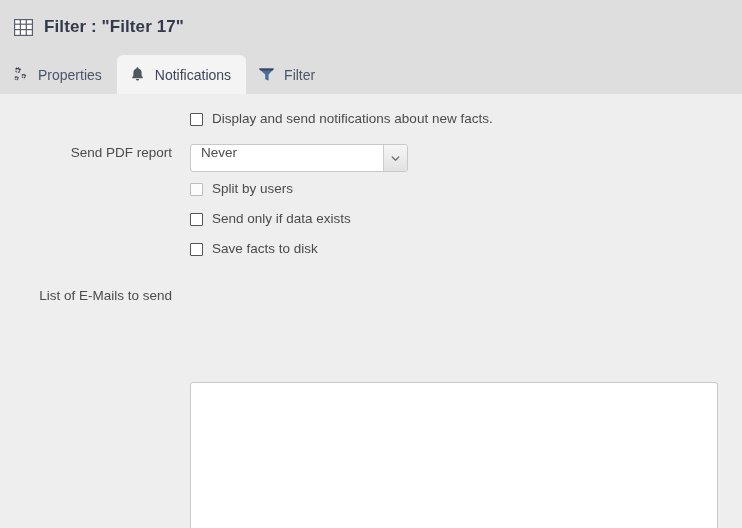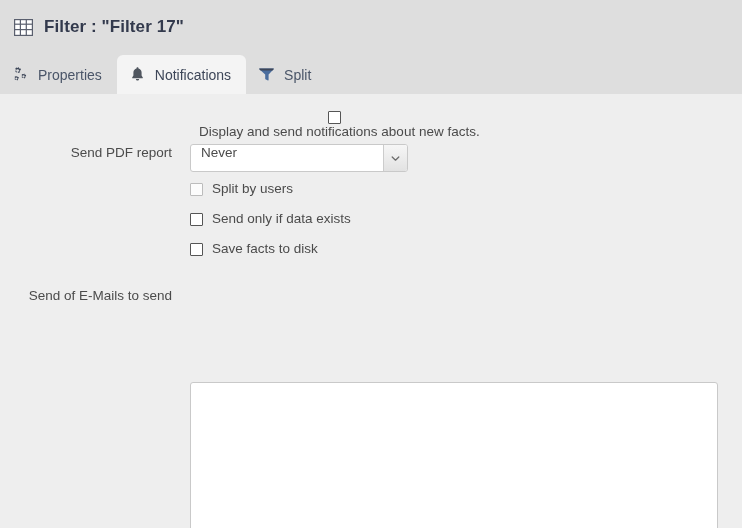--- a/index.html
+++ b/index.html
@@ -252,29 +252,29 @@
         <path d="M6.85 12.95c.12.95.88 1.65 1.65 1.65s1.53-.7 1.65-1.65z" fill="#50565f"></path>
       </svg>
       <span>Notifications</span>
     </div>
 
     <div class="tab">
       <svg class="tab-icon" viewBox="0 0 17 17">
         <path d="M1.8 2.4h13.4c.5 0 .74.6.39.95L10.6 8.5v5.6c0 .33-.35.55-.65.4l-2.5-1.25a.45.45 0 0 1-.25-.4V8.5L1.41 3.35c-.35-.35-.11-.95.39-.95z" fill="#4a6d9e"></path>
         <path d="M1.8 2.4h13.4c.5 0 .74.6.39.95l-1.1 1.1H2.51l-1.1-1.1c-.35-.35-.11-.95.39-.95z" fill="#3d4658"></path>
       </svg>
-      <span>Split</span>
+      <span>Filter</span>
     </div>
 
   </div>
 </div>
 
 <div class="content">
 
-  <div class="cb-row" style="left:190px; top:17px;flex-direction:column;">
+  <div class="cb-row" style="left:190px; top:17px;">
     <span class="cb-box"></span>
     <span class="cb-label">Display and send notifications about new facts.</span>
   </div>
 
   <div class="form-row" style="left:0; top:50px; width:740px;">
     <span class="field-label">Send PDF report</span>
     <span class="field-area">
       <span class="select-wrap">
         <span class="select-value">Never</span>
         <span class="select-btn">
@@ -295,21 +295,21 @@
     <span class="cb-box"></span>
     <span class="cb-label">Send only if data exists</span>
   </div>
 
   <div class="cb-row" style="left:190px; top:147px;">
     <span class="cb-box"></span>
     <span class="cb-label">Save facts to disk</span>
   </div>
 
   <div class="form-row" style="left:0; top:193px; width:742px;">
-    <span class="field-label">Send of E-Mails to send</span>
+    <span class="field-label">List of E-Mails to send</span>
   </div>
 
   <div class="ta-wrap">
     <textarea class="ta-inner" placeholder="" style=""></textarea>
     
   </div>
 
 </div>
 
 </body></html>

